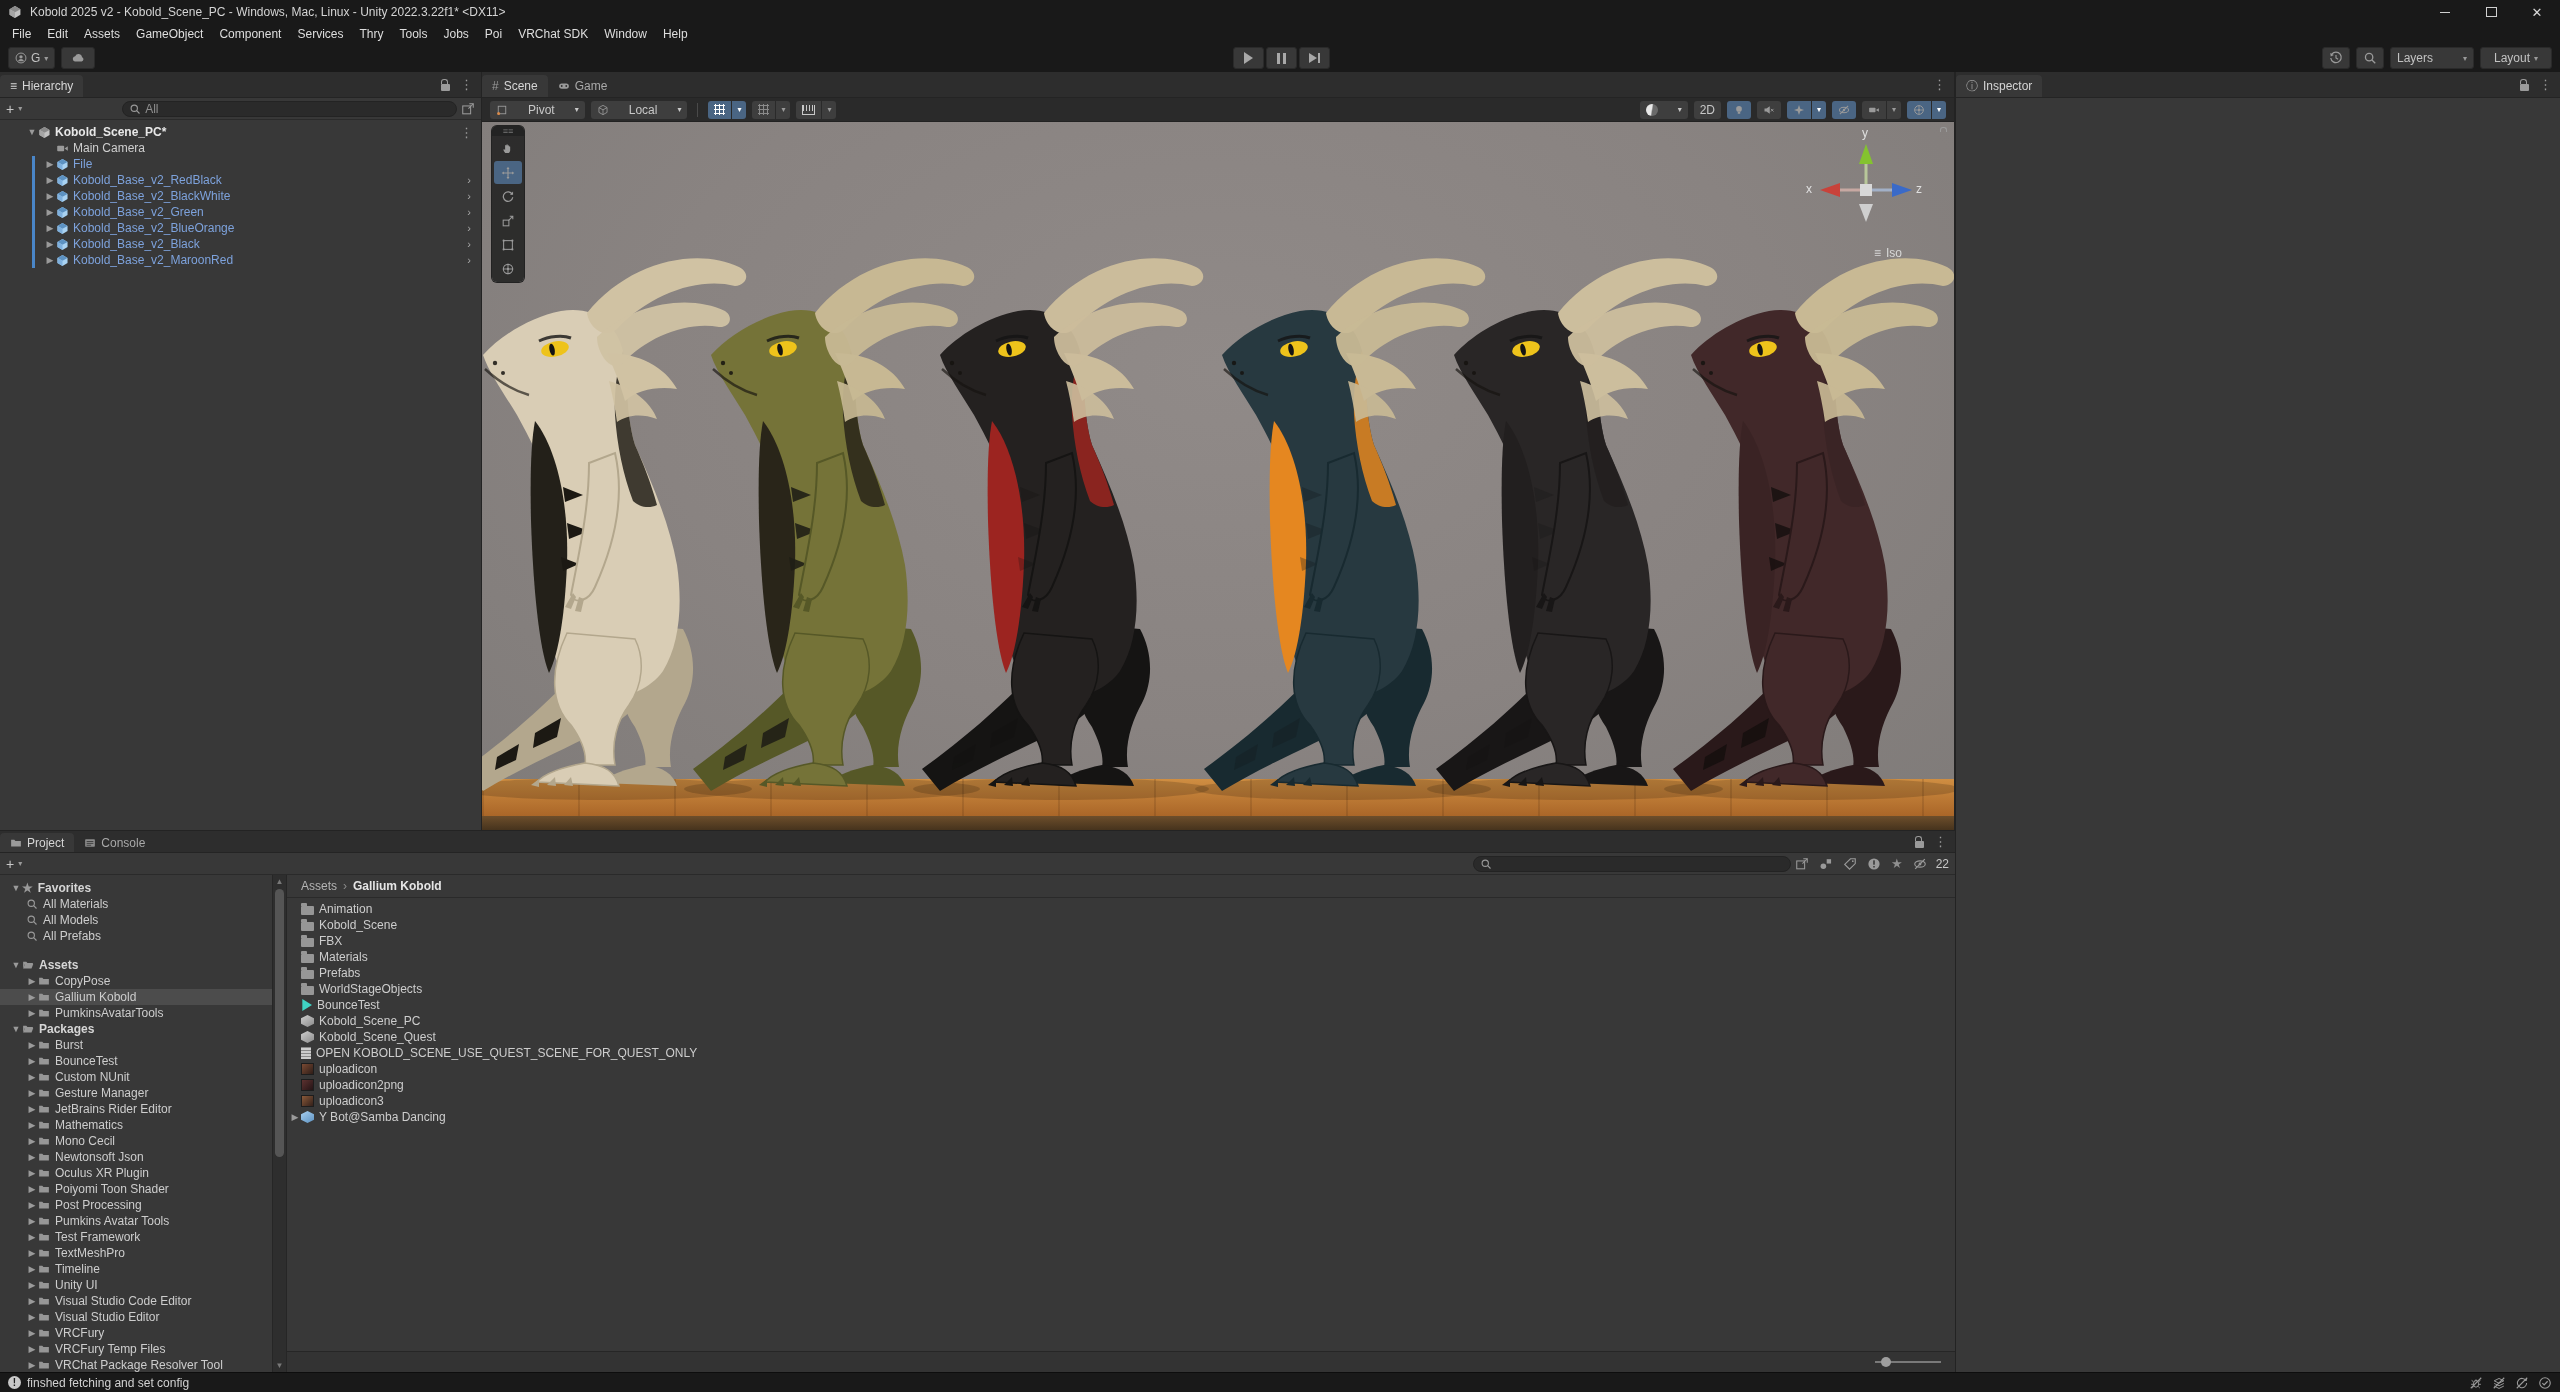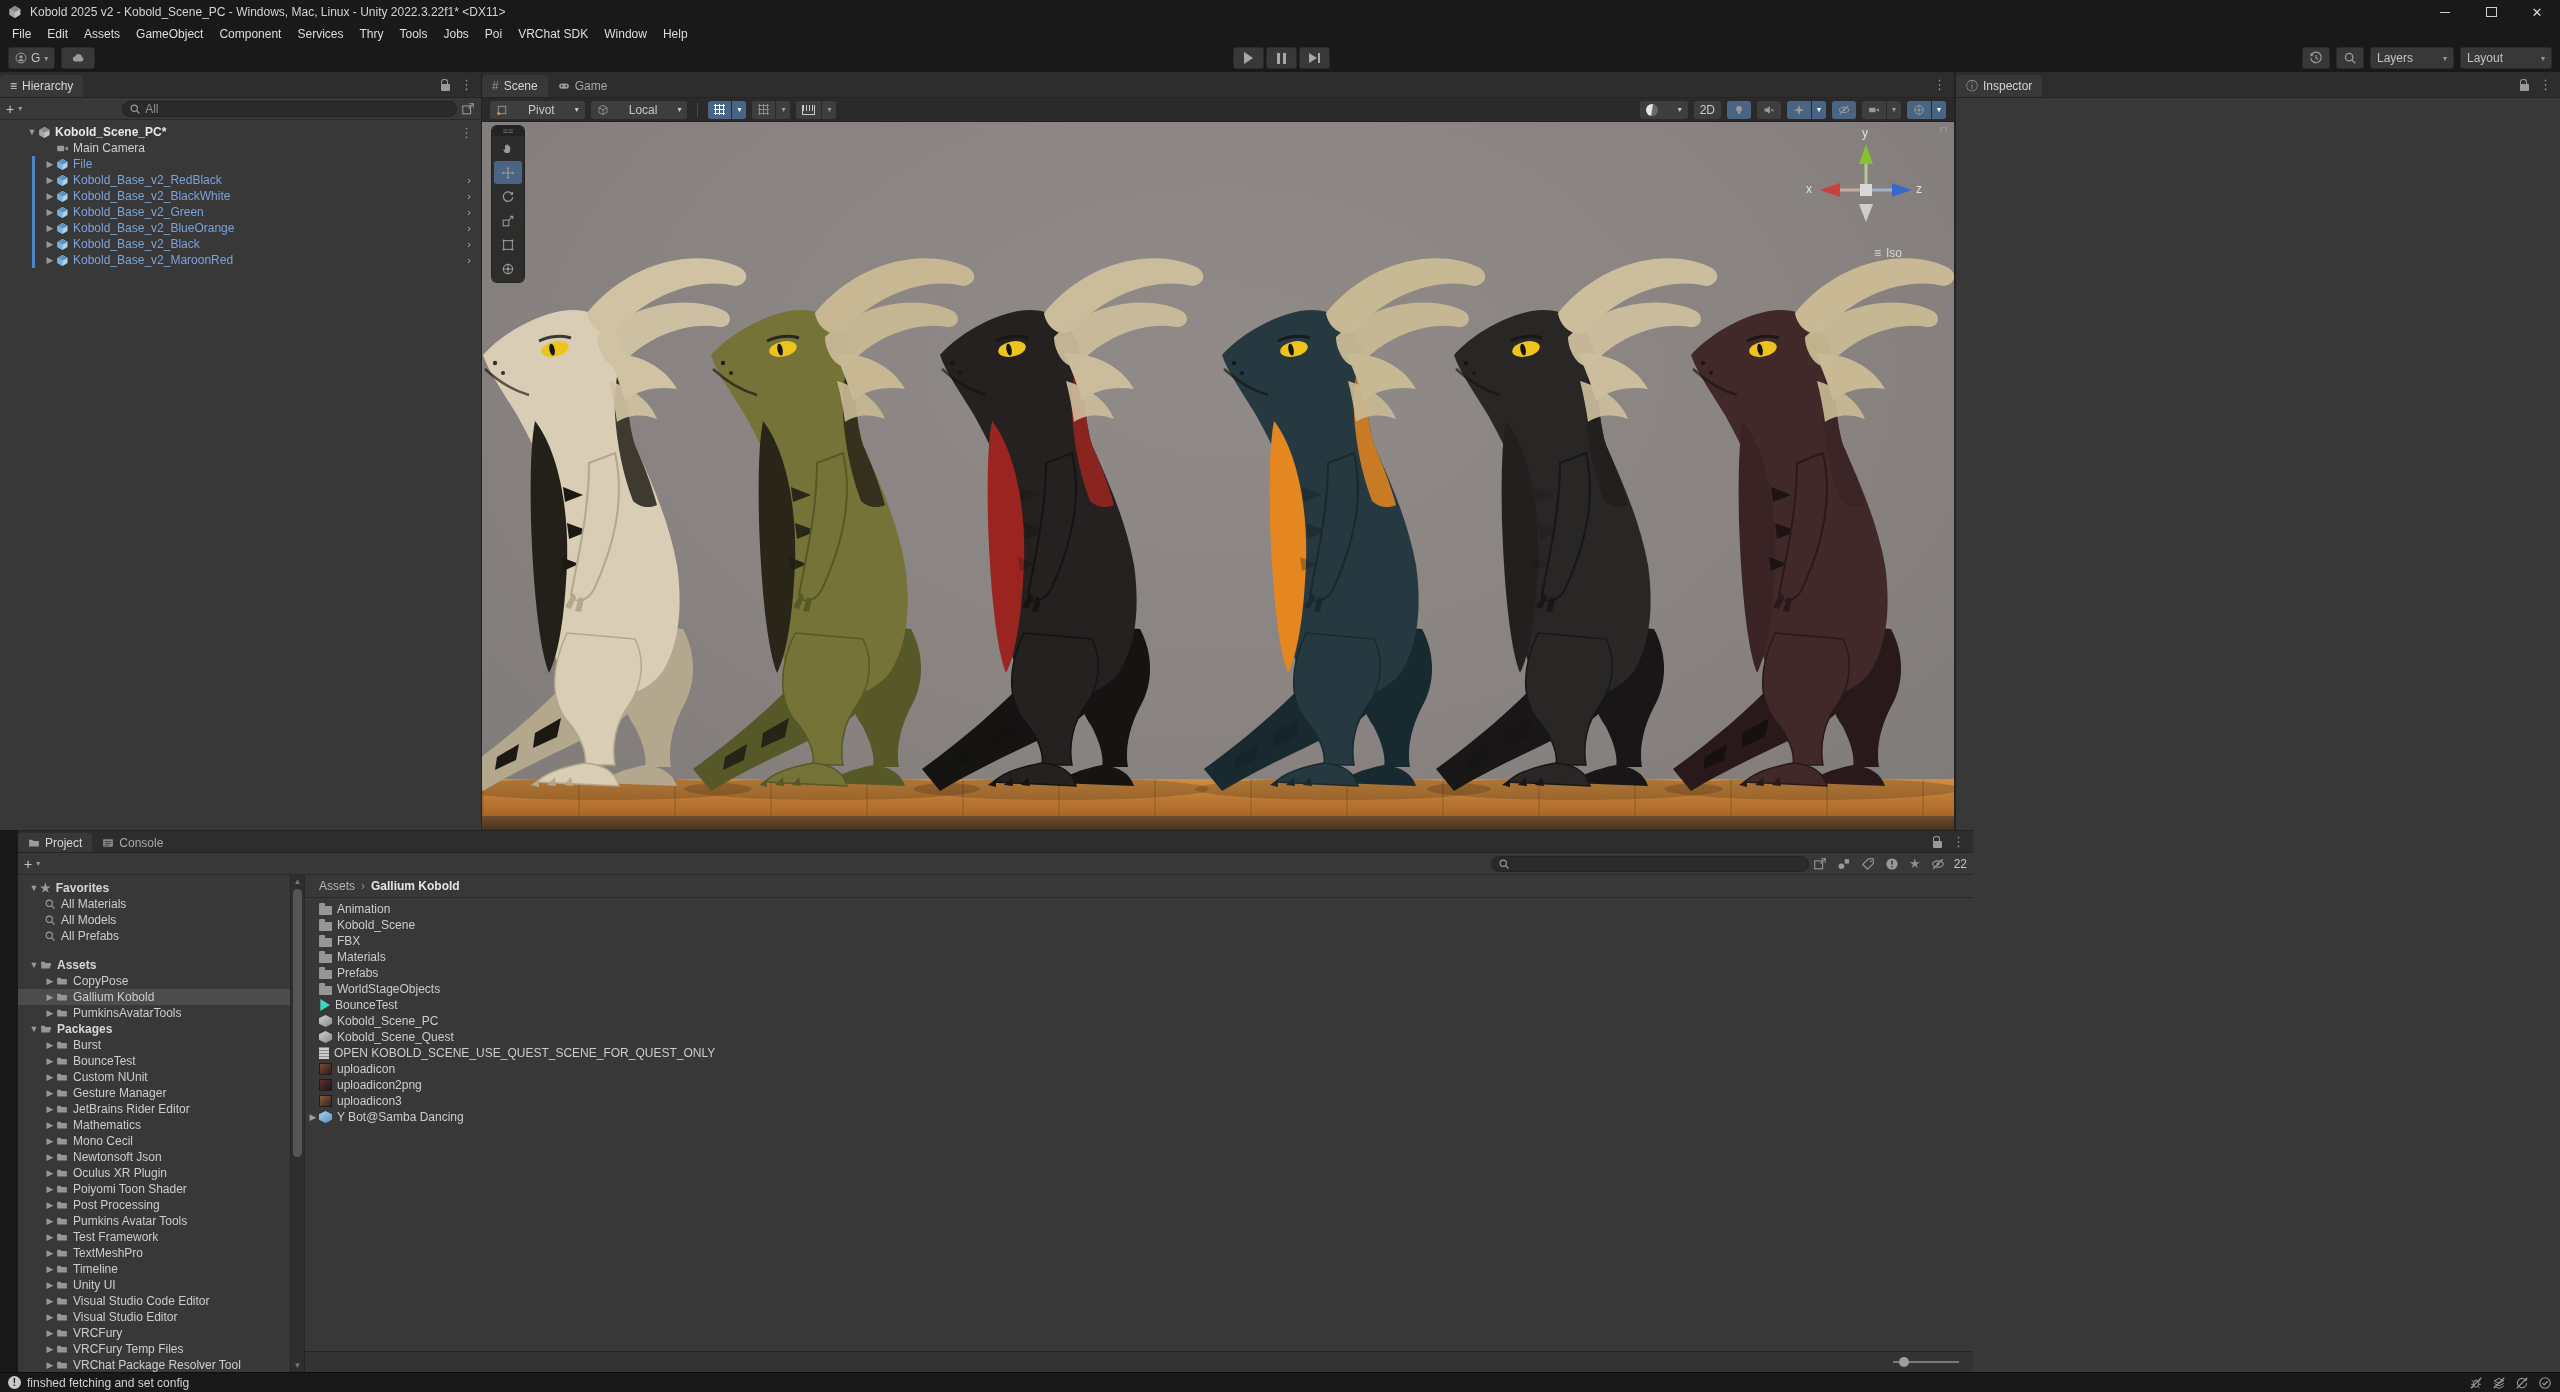--- a/index.html
+++ b/index.html
@@ -79,21 +79,21 @@
   #ovtools .handle{height:10px;display:flex;align-items:center;justify-content:center;color:#777;font-size:9px;background:#232323;border-radius:5px 5px 0 0;}
   #ovtools .tool{width:28px;height:23px;margin:1px auto 0;border-radius:3px;display:flex;align-items:center;justify-content:center;color:#c0c0c0;}
   #ovtools .tool.active{background:#4a6583;color:#fff;}
   #gizmo{position:absolute;right:28px;top:6px;width:120px;height:120px;}
   #gizmo .axlbl{position:absolute;color:#e0e0e0;font-size:12px;}
   #isolabel{position:absolute;right:52px;top:124px;color:#d8d8d8;display:flex;gap:5px;align-items:center;}
   #gizlock{position:absolute;right:14px;top:10px;}
   
   #inspector{left:1955px;top:72px;width:605px;height:1300px;background:#383838;box-sizing:border-box;border-left:1px solid #232323;}
   
-  #project{left:0;top:830px;width:1955px;height:542px;background:#383838;border-top:1px solid #232323;box-sizing:border-box;display:flex;flex-direction:column;margin-left:18px;}
+  #project{left:0;top:830px;width:1955px;height:542px;background:#383838;border-top:1px solid #232323;box-sizing:border-box;display:flex;flex-direction:column;}
   #project .panel-tabs{height:22px;}
   #project .ptab{height:19px;}
   #projbody{flex:1;display:flex;min-height:0;}
   #ptree{width:272px;overflow:hidden;padding-top:5px;box-sizing:border-box;}
   .t-row{display:flex;align-items:center;height:16px;white-space:nowrap;color:#cdcdcd;}
   .t-row .exp{width:12px;text-align:center;color:#9a9a9a;font-size:9px;flex:none;visibility:hidden;}
   .t-row.has-exp .exp{visibility:visible;}
   .t-row .lbl{margin-left:5px;}
   .t-row.root{padding-left:10px;font-weight:bold;color:#d6d6d6;}
   .t-row.child{padding-left:26px;}
@@ -415,21 +415,21 @@
         </div>
       <div class="tbtn" style="width:28px">
           <svg class="ic">
             <use href="#i-search"></use>
           </svg>
         </div>
       <div class="tbtn" style="width:84px;justify-content:space-between">
         <span>Layers</span>
         <span class="ddarrow">▾</span>
       </div>
-      <div class="tbtn" style="width:92px;justify-content:space-between">
+      <div class="tbtn" style="width:72px;justify-content:center">
         <span>Layout</span>
         <span class="ddarrow">▾</span>
       </div>
     </div>
   </div>
 
   <div id="hierarchy" class="abs">
     <div class="panel-tabs">
       <div class="ptab active">
         <span>≡</span>

